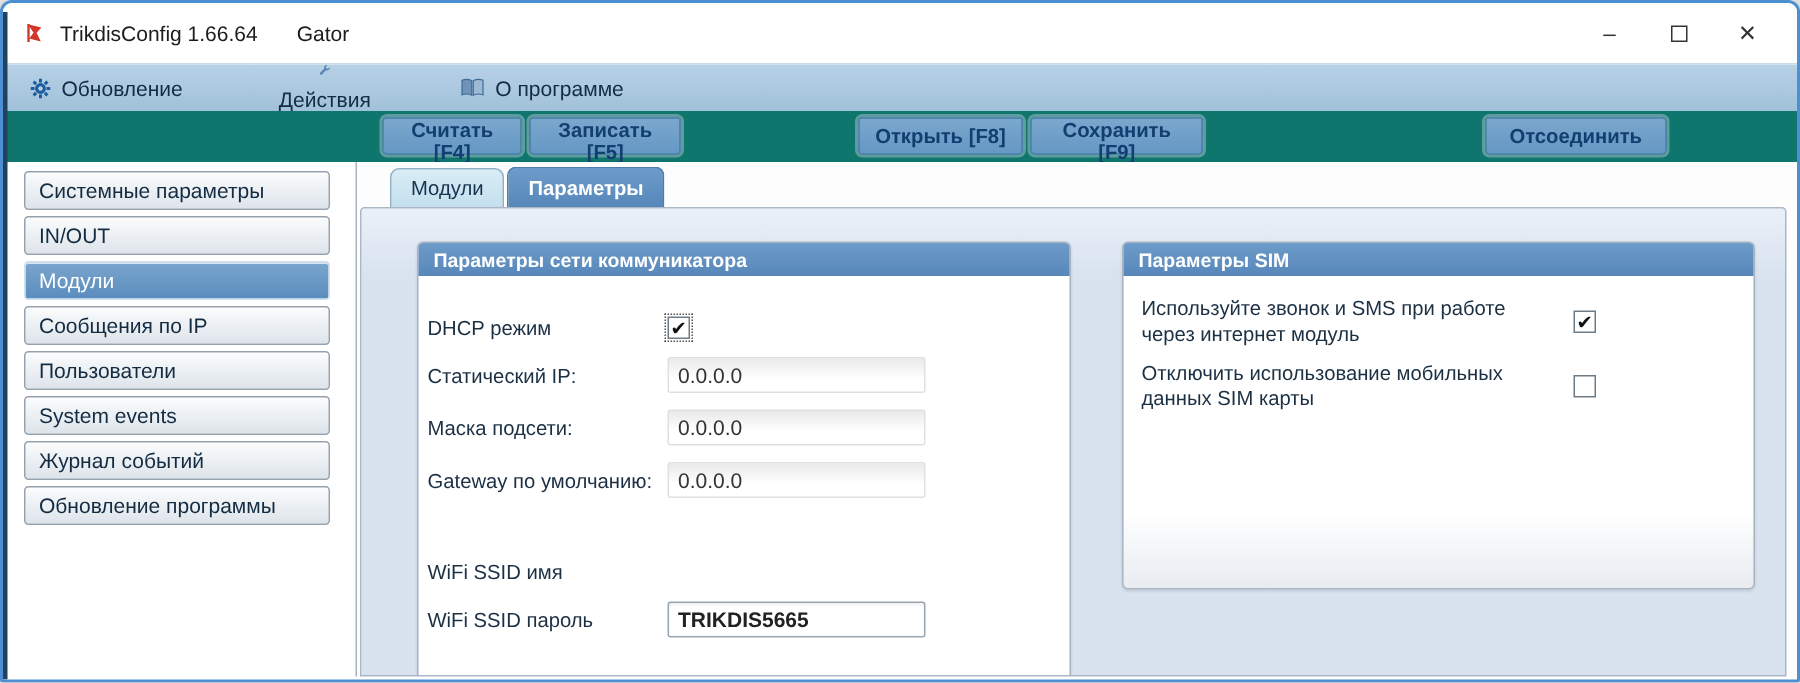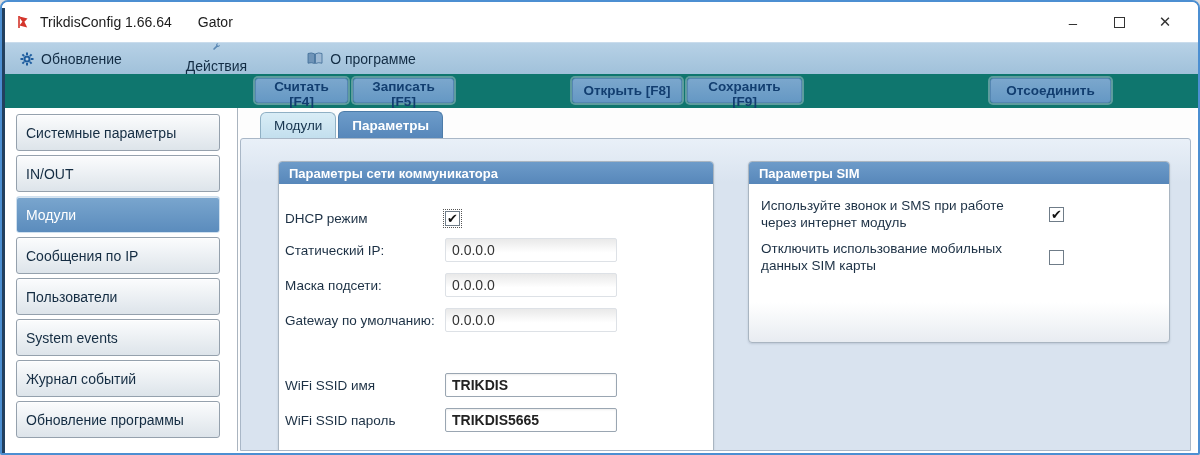--- a/index.html
+++ b/index.html
@@ -41,21 +41,21 @@
   .tb-write { left:351px; width:101px; }
   .tb-open { left:570px; width:110px; }
   .tb-save { left:685px; width:115px; }
   .tb-disc { left:988px; width:121px; }
 
   
   .body { position:absolute; top:106px; left:2px; right:2px; bottom:2px; background:#ffffff; }
 
   .sidebar { position:absolute; left:0; top:0; bottom:0; width:234px; background:#ffffff;
     border-right:1px solid #aab4bf; padding-top:6px; }
-  .side-item { width:204px; height:37px; margin:0 0 4px 12px; display:flex; align-items:center;
+  .side-item { width:204px; height:26px; margin:0 0 4px 12px; display:flex; align-items:center;
     padding-left:9px; font-size:14px; color:#142c42; border:1px solid #95a1ad; border-radius:3px;
     background:linear-gradient(180deg,#fbfcfd,#dde4ea); cursor:pointer;
     box-shadow:0 1px 0 rgba(255,255,255,.7) inset; }
   .side-item.selected { background:linear-gradient(180deg,#7aa6ce,#5b8cbd); color:#ffffff;
     border-color:#cfe0ef; }
 
   .main { position:absolute; left:234px; right:0; top:0; bottom:0; background:#fdfdfd; }
   .tabbar { position:relative; height:30px; padding-left:22px; display:flex; align-items:flex-end; z-index:2; }
   .tab { height:26px; display:flex; align-items:center; padding:0 13px; font-size:13.5px;
     border:1px solid #8fb0c4; border-bottom:none; border-radius:6px 6px 0 0; margin-right:2px;
@@ -63,21 +63,21 @@
   .tab.active { background:linear-gradient(180deg,#6d9cca,#5787ba); color:#ffffff; font-weight:bold;
     border-color:#4d7ca9; height:27px; }
   .tabpanel { position:absolute; left:2px; right:5px; top:30px; bottom:0;
     background:linear-gradient(180deg,#e9f0f8,#d9e3ef 14%,#d9e3ef); border:1px solid #a9b7c7;
     border-radius:3px 3px 0 0; overflow:hidden; }
 
   
   .groupbox { position:absolute; border:1px solid #a9b5c1; border-radius:4px;
     background:linear-gradient(180deg,#ffffff 78%,#e8ecf1); box-shadow:0 1px 2px rgba(60,80,100,.18); }
   .gb-net { left:37px; top:22px; width:436px; height:420px; }
-  .gb-sim { left:507px; top:22px; width:422px; height:182px; }
+  .gb-sim { left:507px; top:22px; width:422px; height:232px; }
   .gb-header { height:22px; background:linear-gradient(180deg,#6d9bc9,#5787ba);
     border-radius:3px 3px 0 0; display:flex; align-items:center; padding-left:10px;
     color:#ffffff; font-size:13px; font-weight:bold; }
   .gb-body-net { padding:26px 0 0 6px; }
   .gb-body-sim { padding:14px 12px 0 12px; }
 
   .frow { display:flex; align-items:center; margin-bottom:11px; }
   .frow.top { align-items:center; }
   .flabel { width:160px; font-size:13.5px; color:#1c3044; line-height:17px; flex:0 0 160px; }
   .field { width:172px; height:24px; font-size:14px; color:#333; padding:0 6px;
@@ -202,21 +202,20 @@
 
             <div class="frow top">
               <div class="flabel">Gateway по умолчанию:</div>
               <input class="field flat" type="text" value="0.0.0.0" style="">
             </div>
 
             <div class="wifi-gap"></div>
 
             <div class="frow">
               <div class="flabel">WiFi SSID имя</div>
-              <input class="field boxed" type="text" value="TRIKDIS" style="">
             </div>
 
             <div class="frow">
               <div class="flabel">WiFi SSID пароль</div>
               <input class="field boxed" type="text" value="TRIKDIS5665" style="">
             </div>
 
           </div>
         </div>
 

